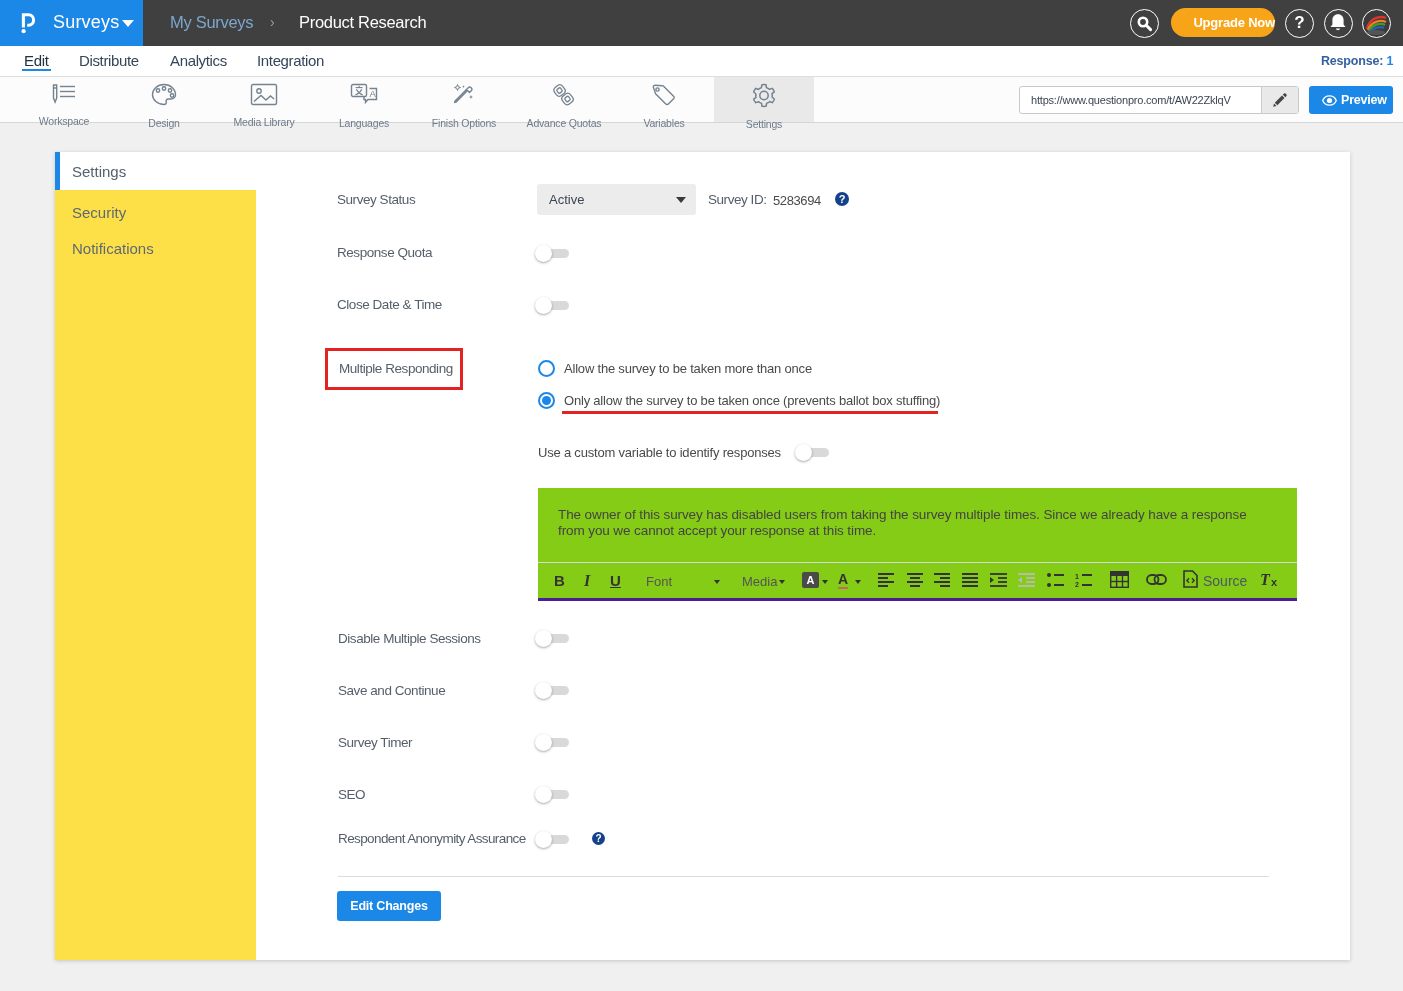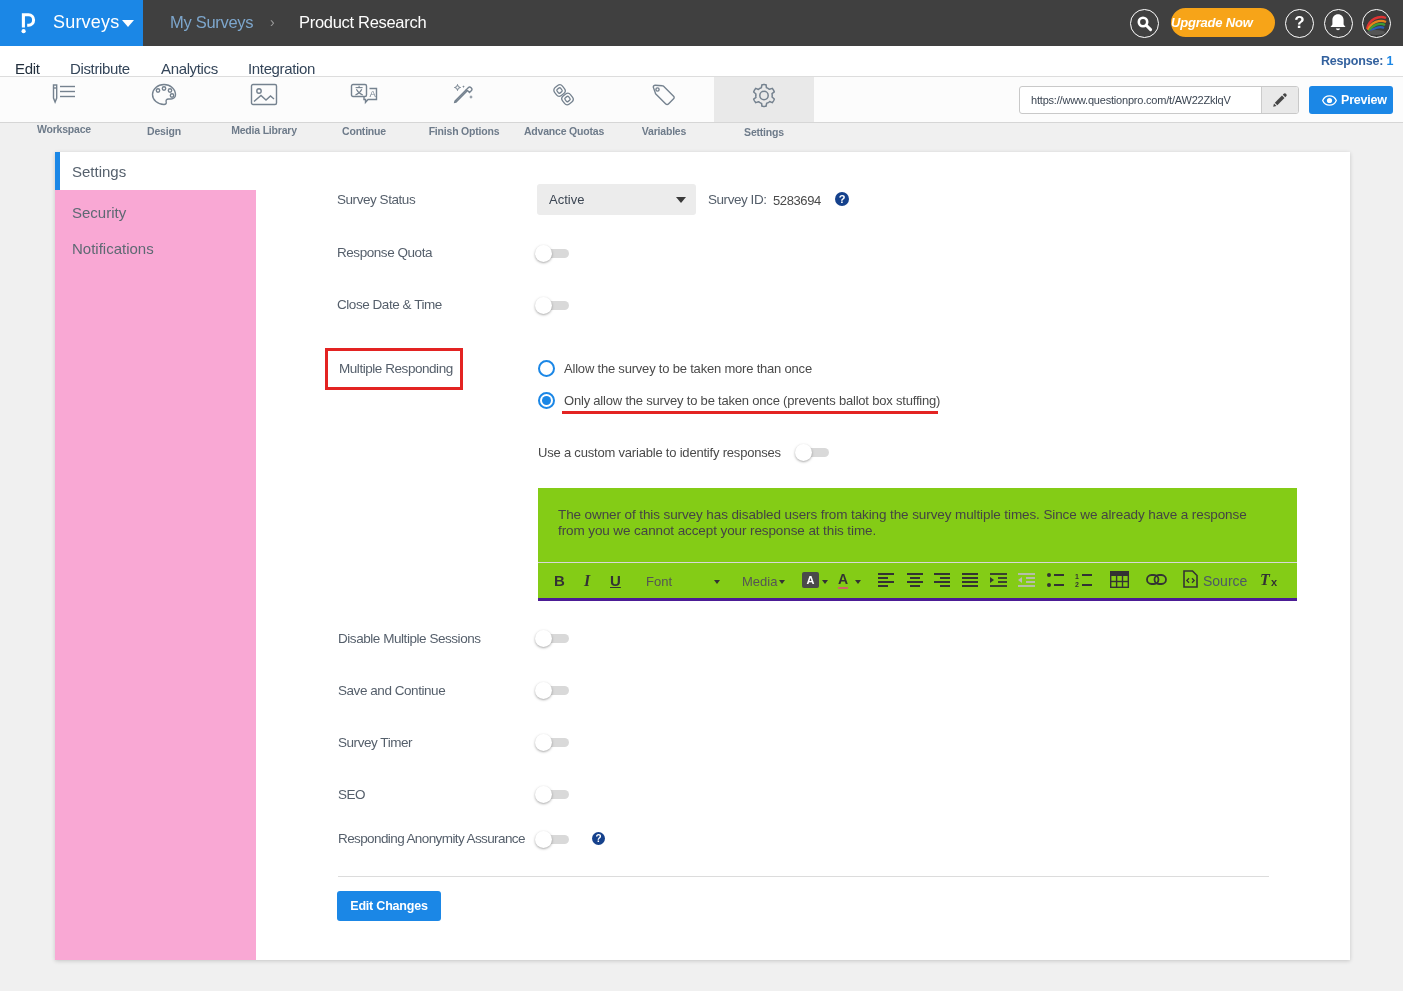--- a/index.html
+++ b/index.html
@@ -9,47 +9,47 @@
 
 
 #topbar { position:absolute; left:0; top:0; width:1403px; height:46px; background:#404040; }
 #logo { position:absolute; left:0; top:0; width:143px; height:46px; background:#1b87e6; }
 #logo .word { position:absolute; left:53px; top:12px; color:#fff; font-size:18px; letter-spacing:0.2px; }
 #logo .tri { position:absolute; left:122px; top:20px; width:0; height:0; border-left:6px solid transparent; border-right:6px solid transparent; border-top:7px solid #fff; }
 .crumb1 { position:absolute; left:170px; top:13px; font-size:16.5px; color:#7da6cc; letter-spacing:-0.3px; }
 .crumbsep { position:absolute; left:270px; top:14px; font-size:14px; color:#9a9a9a; }
 .crumb2 { position:absolute; left:299px; top:13px; font-size:16.5px; color:#fdfdfd; letter-spacing:-0.3px; }
 .circ { position:absolute; top:9px; width:29px; height:29px; border:1.5px solid #fff; border-radius:50%; }
-#upgrade { position:absolute; left:1171px; top:8px; width:104px; height:29px; background:#f7a418; border-radius:15px; color:#fff; font-size:13px; letter-spacing:-0.2px; font-weight:bold; text-align:left; line-height:29px;font-style:italic; }
+#upgrade { position:absolute; left:1171px; top:8px; width:104px; height:29px; background:#f7a418; border-radius:15px; color:#fff; font-size:13px; letter-spacing:-0.2px; font-weight:bold; text-align:right; line-height:29px; }
 #qcirc { left:1285px; color:#fff; font-weight:bold; font-size:17px; text-align:center; line-height:26px; }
 
 
 #navrow { position:absolute; left:0; top:46px; width:1403px; height:31px; background:#fff; border-bottom:1px solid #ddd; }
-#navrow .item { position:absolute; top:14px; font-size:15px; color:#35465a; letter-spacing:-0.35px; }
+#navrow .item { position:absolute; top:6px; font-size:15px; color:#35465a; letter-spacing:-0.35px;margin-left:9px; }
 #navrow .edit { color:#23303e; }
 #navrow .edit::after { content:""; position:absolute; left:-2px; right:-3px; bottom:-2px; height:2px; background:#1b87e6; }
 #resp { position:absolute; left:1321px; top:8px; font-size:12.5px; color:#33619e; font-weight:bold; white-space:nowrap; letter-spacing:-0.2px; }
 #resp b { color:#1b87e6; font-weight:bold; }
 
 
 #toolrow { position:absolute; left:0; top:77px; width:1403px; height:46px; background:#fcfcfc; border-bottom:1px solid #d6d6d6; }
 .tool { position:absolute; top:0; width:100px; height:45px; text-align:center; }
 .tool svg { display:block; margin:6px auto 0; }
-.tool .lbl { display:block; font-size:10.5px; color:#6e7b8a; margin-top:18px; letter-spacing:-0.2px;font-weight:bold; }
+.tool .lbl { display:block; font-size:10.5px; color:#6e7b8a; margin-top:10px; letter-spacing:-0.2px; }
 .tool.active { background:#e9e9e9; }
 #urlbox { position:absolute; left:1019px; top:9px; width:280px; height:28px; background:#fff; border:1px solid #c9c9c9; border-radius:3px; }
 #urlbox .txt { position:absolute; left:11px; top:7px; font-size:11px; color:#3c4653; white-space:nowrap; overflow:hidden; width:231px; letter-spacing:-0.2px; }
 #urlbox .pen { position:absolute; right:0; top:0; width:37px; height:26px; background:#e9e9e9; border-left:1px solid #ccc; border-radius:0 2px 2px 0; }
 #previewbtn { position:absolute; left:1309px; top:9px; width:84px; height:28px; background:#1b87e6; border-radius:3px; color:#fff; font-size:13.5px; font-weight:bold; text-align:center; line-height:28px; }
 
 
 #card { position:absolute; left:55px; top:152px; width:1295px; height:808px; background:#fff; box-shadow:0 1px 4px rgba(0,0,0,0.18); }
 #sideactive { position:absolute; left:0; top:0; width:201px; height:38px; background:#fff; border-left:5px solid #1b87e6; }
 #sideactive span { position:absolute; left:12px; top:11px; font-size:15px; color:#56616d; }
-#sidepanel { position:absolute; left:0; top:38px; width:201px; height:770px; background:#f9a8d4; }
+#sidepanel { position:absolute; left:0; top:38px; width:201px; height:770px; background:#fde047; }
 #sidepanel .it { position:absolute; left:17px; font-size:15px; color:#5e6973; }
 
 
 .flabel { position:absolute; font-size:13.5px; color:#555f6b; letter-spacing:-0.45px; white-space:nowrap;text-align:center; }
 .tog { position:absolute; width:33px; height:12px; }
 .tog i { position:absolute; left:1px; top:1.5px; width:32px; height:9px; border-radius:4.5px; background:#d9d9d9; }
 .tog b { position:absolute; left:-1.5px; top:-2.5px; width:17px; height:17px; border-radius:50%; background:#fff; box-shadow:0 1px 2.5px rgba(0,0,0,0.35); }
 .radio { position:absolute; width:17px; height:17px; border:2px solid #1b87e6; border-radius:50%; background:#fff; }
 .radio.sel::after { content:""; position:absolute; left:2px; top:2px; width:9px; height:9px; border-radius:50%; background:#1b87e6; }
 .rlabel { position:absolute; font-size:13px; color:#4a4a4a; letter-spacing:-0.2px; }
@@ -146,21 +146,21 @@
         <path d="M19.5 5.5 h7 v11 h-8.5 l-2.5 2.8 v-2.8 h-1.5 v-3"></path>
       </g>
       <g fill="none" stroke="#75828f" stroke-width="1.1">
           <path d="M5.6 4.6 h7"></path>
           <path d="M9.1 2.7 v1.9"></path>
           <path d="M11.8 6.3 c-1.2 2.6-3.6 4.6-6.4 5.6"></path>
           <path d="M6.4 6.3 c1.2 2.6 3.6 4.6 6.4 5.6"></path>
         </g>
       <text x="22.6" y="14.4" font-size="9.5" fill="#75828f" text-anchor="middle" font-family="Liberation Sans, sans-serif">A</text>
     </svg>
-    <span class="lbl">Continue</span>
+    <span class="lbl">Languages</span>
   </div>
   <div class="tool" style="left:414px">
     <svg width="26" height="24" viewBox="0 0 26 24">
       <g fill="none" stroke="#75828f" stroke-width="1.4">
         <path d="M16.5 7.5 L5 19 l-1.3 0.3 L4 18 L15.5 6.5"></path>
         <path d="M15.5 6.5 l2-2 a1.6 1.6 0 0 1 2.3 0 l0.7 0.7 a1.6 1.6 0 0 1 0 2.3 l-2 2 z"></path>
       </g>
       <path d="M6.5 1.5 L7.3 3.7 L9.5 4.5 L7.3 5.3 L6.5 7.5 L5.7 5.3 L3.5 4.5 L5.7 3.7 Z" fill="none" stroke="#75828f" stroke-width="1"></path>
       <path d="M20 12 L20.6 13.4 L22 14 L20.6 14.6 L20 16 L19.4 14.6 L18 14 L19.4 13.4 Z" fill="#75828f"></path>
       <path d="M12.5 2.2 L12.9 3.3 L14 3.7 L12.9 4.1 L12.5 5.2 L12.1 4.1 L11 3.7 L12.1 3.3 Z" fill="#75828f"></path>
@@ -384,21 +384,21 @@
     <i></i>
     <b></b>
   </div>
 
 <span class="flabel" style="left:338px;top:787px">SEO</span>
 <div class="tog" style="left:536px;top:788px">
     <i></i>
     <b></b>
   </div>
 
-<span class="flabel" style="left:338px;top:831px;letter-spacing:-0.6px;">Responding Anonymity Assurance</span>
+<span class="flabel" style="left:338px;top:831px;letter-spacing:-0.6px;">Respondent Anonymity Assurance</span>
 <div class="tog" style="left:536px;top:833px">
     <i></i>
     <b></b>
   </div>
 <div class="qhelp" style="left:592px;top:832px;width:13px;height:13px;font-size:10px;line-height:13px;">?</div>
 
 <div class="abs" style="left:338px;top:876px;width:931px;height:0;border-top:1px solid #dcdcdc;"></div>
 <div class="abs" style="left:337px;top:891px;width:104px;height:30px;background:#1b87e6;border-radius:3px;color:#fff;font-size:12.5px;letter-spacing:-0.2px;font-weight:bold;text-align:center;line-height:30px;">Edit Changes</div>
 
 </body></html>

